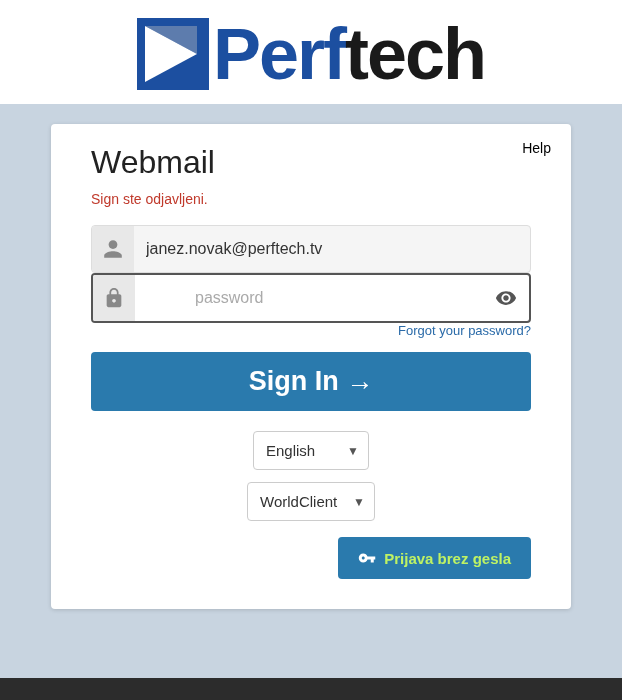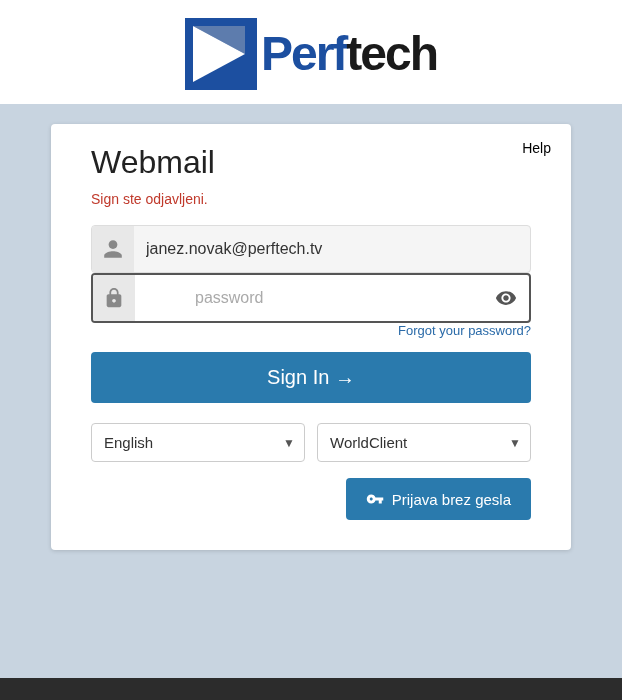--- a/index.html
+++ b/index.html
@@ -30,21 +30,21 @@
       gap: 0px;
     }
 
     .logo-icon {
       width: 72px;
       height: 72px;
       margin-right: 4px;
     }
 
     .logo-text {
-      font-size: 48px;
+      font-size: 72px;
       font-weight: 900;
       color: #1a1a1a;
       letter-spacing: -2px;
       line-height: 1;
     }
 
     .logo-text span.perf {
       color: #1c4fa0;
     }
 
@@ -156,33 +156,34 @@
       margin-bottom: 14px;
       cursor: pointer;
     }
 
     .sign-in-btn {
       width: 100%;
       background: #2a7aad;
       color: #fff;
       border: none;
       border-radius: 4px;
-      font-size: 20px;
-      font-weight: normal;
+      font-size: 27px;
+      font-weight: bold;
       padding: 14px 0;
       cursor: pointer;
       margin-bottom: 20px;
     }
 
     
     .bottom-row {
       display: flex;
       align-items: center;
       gap: 12px;
       margin-bottom: 16px;
+      flex-direction: column;
     }
 
     .select-wrapper {
       position: relative;
       flex: 1;
     }
 
     .select-wrapper select {
       width: 100%;
       appearance: none;
@@ -208,25 +209,25 @@
 
     
     .card-footer {
       display: flex;
       justify-content: flex-end;
       margin-top: 4px;
     }
 
     .passwordless-btn {
       background: #2a7aad;
-      color: #ffffff;
+      color: #bef264;
       border: none;
       border-radius: 4px;
       font-size: 15px;
-      font-weight: normal;
+      font-weight: bold;
       padding: 12px 20px;
       cursor: pointer;
       display: flex;
       align-items: center;
       gap: 8px;
     }
 
     .bottom-dark-bar {
       width: 100%;
       height: 22px;

